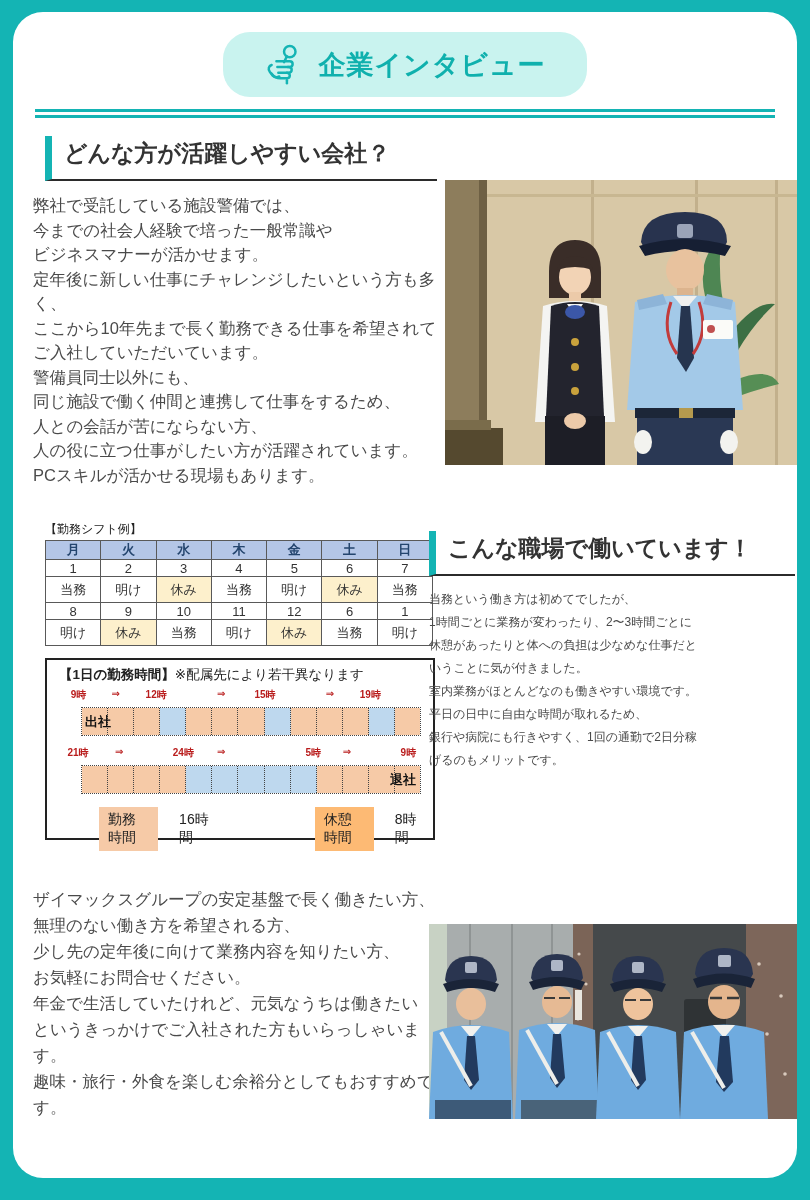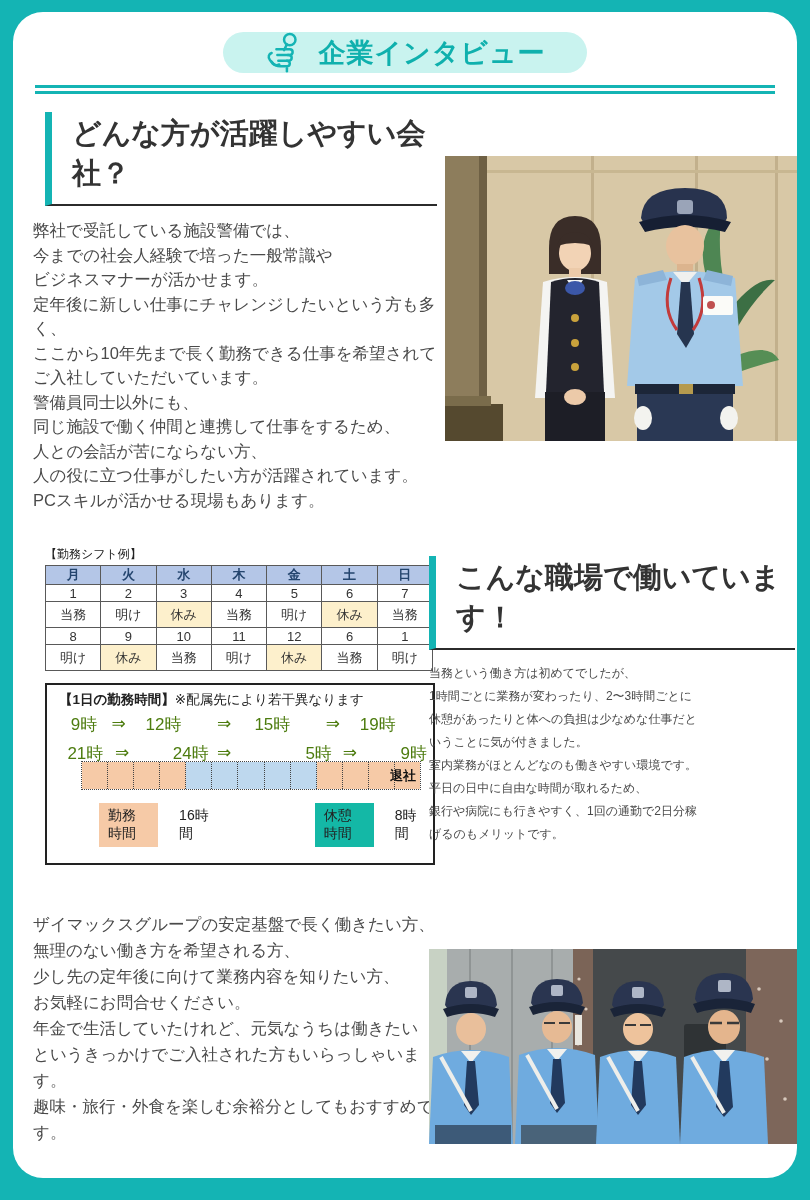--- a/index.html
+++ b/index.html
@@ -9,36 +9,36 @@
     background:#14b4b4;
     font-family:"Liberation Sans","DejaVu Sans",sans-serif;
     color:#3d3d3d;
   }
   .frame {
     position:absolute; left:13px; top:12px; right:13px; bottom:22px;
     background:#ffffff; border-radius:30px; overflow:hidden;
   }
   
   .badge {
-    margin:20px auto 0 auto; width:364px; height:41px; border-radius:27px;
+    margin:20px auto 0 auto; width:364px; height:65px; border-radius:27px;
     background:#c9f3ef; display:flex; align-items:center; justify-content:center; gap:12px;
   }
   .badge span { color:#0fb0ad; font-size:27px; font-weight:bold; letter-spacing:1px; }
   .page-title {
     margin:8px 0 0 0; text-align:center; font-size:34px; font-weight:bold; color:#333;
     letter-spacing:0.5px;
   }
   .double-rule {
     margin:12px auto 0 auto; width:740px; height:9px;
     border-top:3px solid #14b4b4; border-bottom:3px solid #14b4b4;
   }
   
   .sec-h {
     border-left:7px solid #14b4b4; border-bottom:2px solid #2b2b2b;
-    padding:2px 0 10px 20px; font-size:29px; font-weight:bold; color:#333; margin:0;
+    padding:2px 0 10px 12px; font-size:23px; font-weight:bold; color:#333; margin:0;
   }
   .body-text {
     white-space:pre-line; font-size:16.5px; line-height:24.5px; color:#4a4a4a; margin:12px 0 0 0;
   }
   
   .row { display:flex; }
   .row1 { margin-top:16px; }
   .row1 .col-left { width:428px; padding-left:20px; padding-top:2px; }
   .row1 .sec-h { width:392px; margin-left:12px; }
   .row1 .body-text { margin-left:0; }
@@ -58,34 +58,34 @@
   .tbl-caption { font-size:12px; color:#222; margin-bottom:2px; }
   table.shift { width:388px; border-collapse:collapse; table-layout:fixed; text-align:center; }
   table.shift td { border:1px solid #595959; font-size:13px; color:#333; height:17px; padding:0; }
   table.shift tr.day td { background:#b4c6e7; color:#24456e; font-weight:bold; height:18px; }
   table.shift tr.shift-row td { height:26px; }
   table.shift td.rest { background:#fdf0cc; }
   
   .diagram { margin-top:12px; width:390px; height:182px; border:2px solid #222; padding:6px 12px 0 12px; background:#fff; }
   .diag-caption { font-size:13.5px; color:#222; }
   .diag-caption b { font-weight:bold; }
-  .times { position:relative; height:19px; margin:4px 0 0 22px; width:340px; font-size:17px; color:#4d7c0f; }
+  .times { position:relative; height:19px; margin:4px 0 0 22px; width:340px; font-size:10px; color:#b91c1c;font-weight:bold; }
   .times span { position:absolute; top:0; white-space:nowrap; }
   .bar { position:relative; display:flex; margin-left:22px; width:340px; height:29px; border:1px dotted #444; }
   .tcell { flex:1; border-right:1px dotted #444; }
   .tcell:last-child { border-right:none; }
   .tcell.work { background:#f6caa7; }
   .tcell.break { background:#bed8ee; }
   .bar-label { position:absolute; top:50%; transform:translateY(-50%); font-size:13px; font-weight:bold; color:#111; }
   .bar-label.start { left:3px; }
   .bar-label.end { right:4px; }
   .legend { display:flex; align-items:center; margin:13px 0 0 40px; font-size:14px; color:#222;gap:14px; }
   .legend .sw { padding:4px 9px; }
   .legend .sw.work { background:#f6caa7; }
-  .legend .sw.break { background:#14b8a6; }
+  .legend .sw.break { background:#fdba74; }
   .legend .val { margin-left:7px; }
   .legend .gap { width:103px; }
   svg { display:block; }
 </style>
 </head>
 <body>
 
 <div class="frame">
 
   <div class="badge">
@@ -236,20 +236,36 @@
         </div>
         <div class="times">
           <span style="left:-3%">9時</span>
           <span style="left:9%">⇒</span>
           <span style="left:19%">12時</span>
           <span style="left:40%">⇒</span>
           <span style="left:51%">15時</span>
           <span style="left:72%">⇒</span>
           <span style="left:82%">19時</span>
         </div>
+        <div class="bar">
+          <span class="bar-label start">出社</span>
+        <div class="tcell work"></div>
+            <div class="tcell work"></div>
+            <div class="tcell work"></div>
+            <div class="tcell break"></div>
+            <div class="tcell work"></div>
+            <div class="tcell work"></div>
+            <div class="tcell work"></div>
+            <div class="tcell break"></div>
+            <div class="tcell work"></div>
+            <div class="tcell work"></div>
+            <div class="tcell work"></div>
+            <div class="tcell break"></div>
+            <div class="tcell work"></div>
+          </div>
         <div class="times" style="margin-top:10px">
           <span style="left:-4%">21時</span>
           <span style="left:10%">⇒</span>
           <span style="left:27%">24時</span>
           <span style="left:40%">⇒</span>
           <span style="left:66%">5時</span>
           <span style="left:77%">⇒</span>
           <span style="left:94%">9時</span>
         </div>
         <div class="bar">

